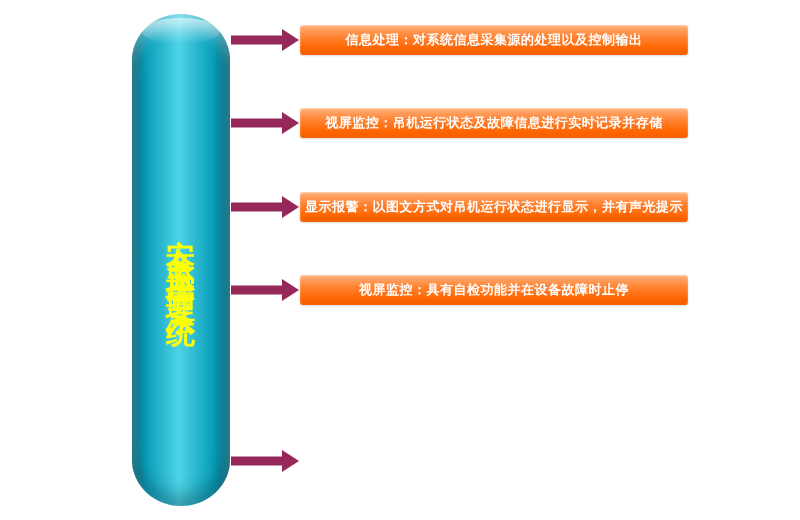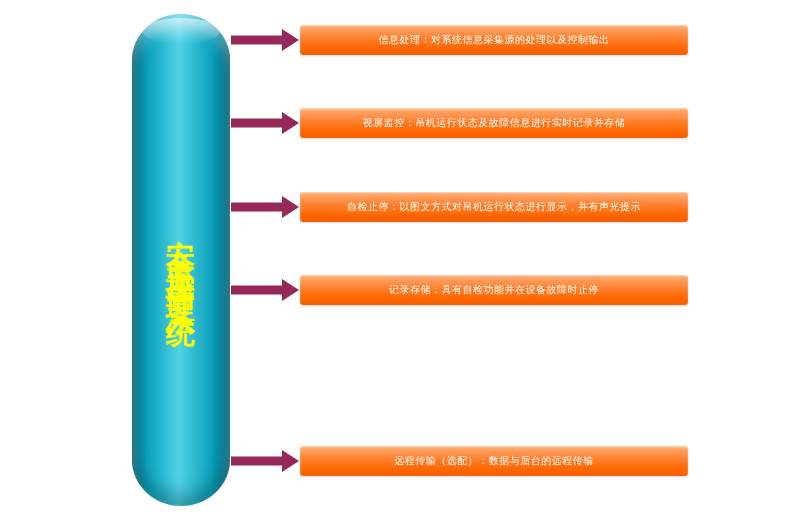--- a/index.html
+++ b/index.html
@@ -97,22 +97,22 @@
     position: absolute;
     left: 300px;
     top: 50%;
     transform: translateY(-50%);
     width: 388px;
     height: 30px;
     border-radius: 3px;
     background: linear-gradient(180deg, #ffb07a 0%, #ff8333 40%, #ff6600 78%, #f55d00 100%);
     box-shadow: inset 0 1px 2px rgba(255,255,255,0.5), 0 1px 2px rgba(0,0,0,0.15);
     color: #ffffff;
-    font-size: 10px;
-    font-weight: normal;
+    font-size: 13px;
+    font-weight: bold;
     display: flex;
     align-items: center;
     justify-content: center;
     text-align: center;
     white-space: nowrap;
     letter-spacing: 0.5px;
   }
 </style>
 </head>
 <body>
@@ -137,33 +137,32 @@
       <div class="head"></div>
     </div>
     <div class="box">视屏监控：吊机运行状态及故障信息进行实时记录并存储</div>
   </div>
 
   <div class="row" style="top:191px">
     <div class="arrow">
       <div class="shaft"></div>
       <div class="head"></div>
     </div>
-    <div class="box">自检止停：以图文方式对吊机运行状态进行显示，并有声光提示</div>
+    <div class="box">显示报警：以图文方式对吊机运行状态进行显示，并有声光提示</div>
   </div>
 
   <div class="row" style="top:274px">
     <div class="arrow">
       <div class="shaft"></div>
       <div class="head"></div>
     </div>
-    <div class="box">记录存储：具有自检功能并在设备故障时止停</div>
+    <div class="box">视屏监控：具有自检功能并在设备故障时止停</div>
   </div>
 
 
   <div class="row" style="top:445px">
     <div class="arrow">
       <div class="shaft"></div>
       <div class="head"></div>
     </div>
-    <div class="box">远程传输（选配）：数据与后台的远程传输</div>
   </div>
 
 </div>
 
 </body></html>

